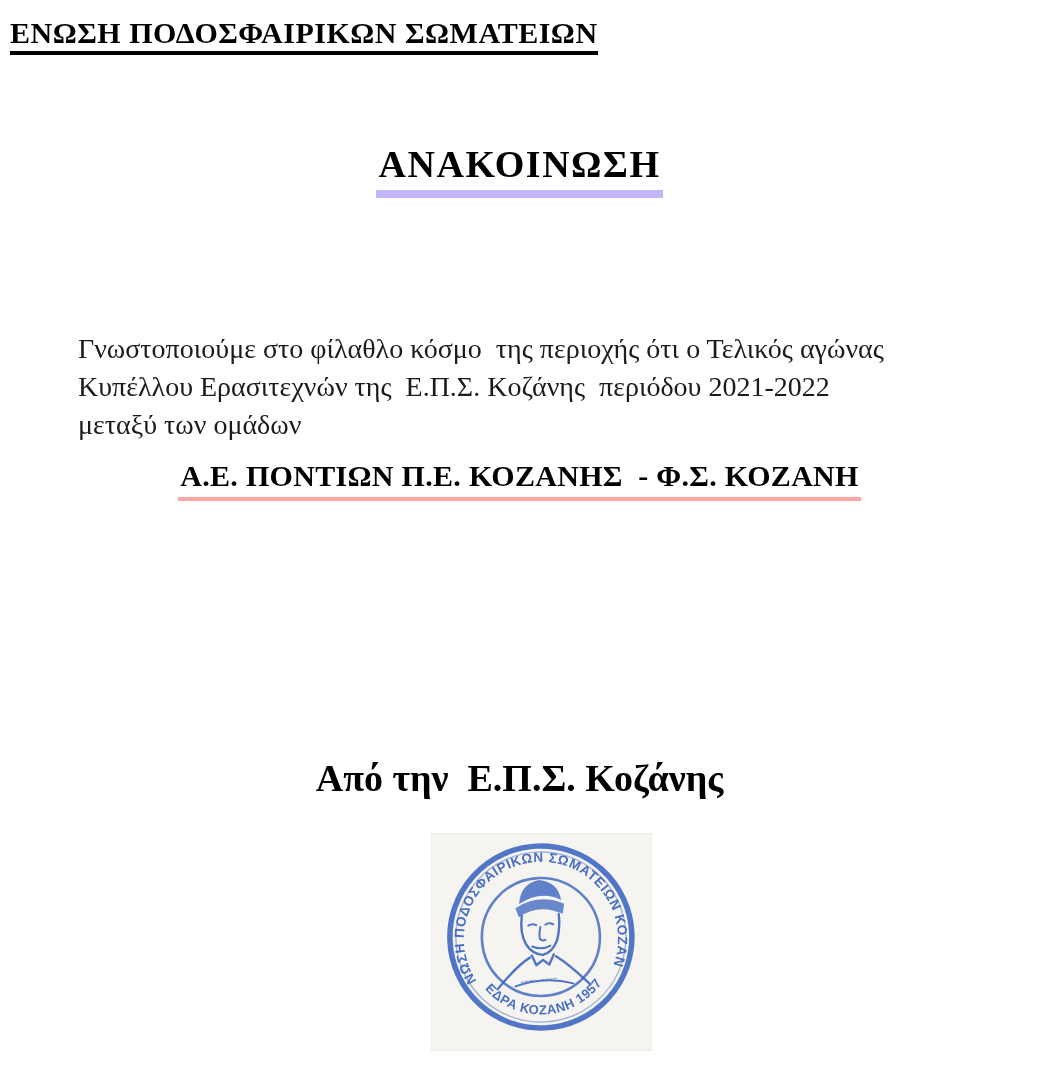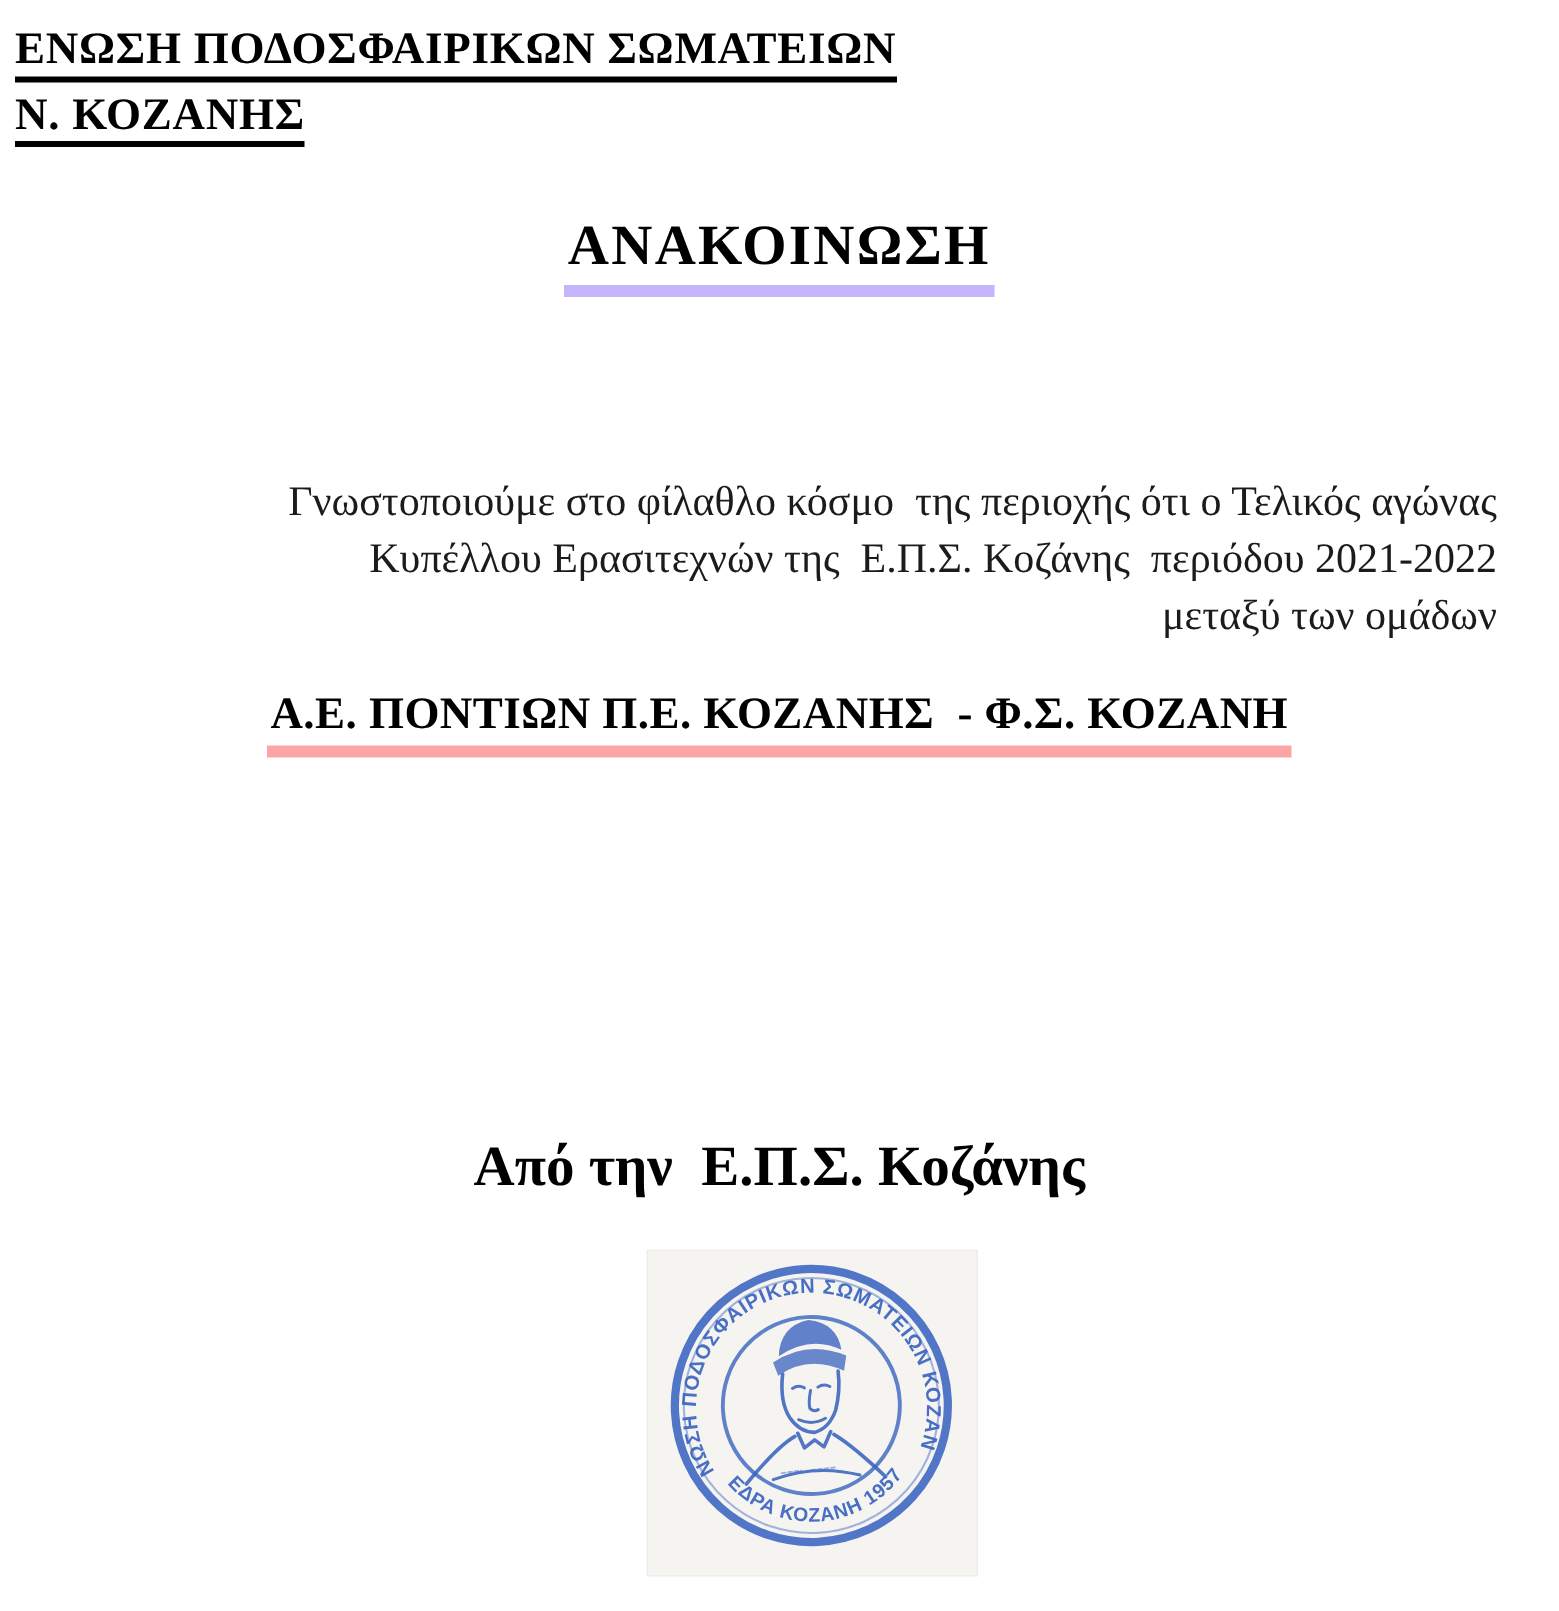--- a/index.html
+++ b/index.html
@@ -31,57 +31,56 @@
     letter-spacing:1.5px;line-height:1.1;
     border-bottom:8px solid #c4b5fd;
     padding:0 3px 4px 3px;
     white-space:pre;
   }
   .match-row{top:459px;}
   .match-text{
     display:inline-block;
     font-size:30px;font-weight:bold;color:#000;
     letter-spacing:0.3px;line-height:1.15;
-    border-bottom:8px solid #fca5a5;
+    border-bottom:4px solid #fca5a5;
     padding:0 2px 3px 2px;
     white-space:pre;
   }
   .signoff-row{top:757px;}
   .signoff-text{
     display:inline-block;
     font-size:38px;font-weight:bold;color:#000;
     line-height:1.15;white-space:pre;
   }
   
   .para{
     position:absolute;
     font-size:28px;line-height:38px;
     white-space:pre-wrap;
     color:#1b1b1b;
   }
-  .para1{left:78px;top:316px;width:920px;text-align:right;}
+  .para1{left:78px;top:330px;width:920px;}
   .para2{left:71px;top:541px;width:920px;}
   
   .stamp-block{
     position:absolute;left:431px;top:833px;
     width:221px;height:218px;
     background:#f6f4f0;
     box-shadow:inset 0 0 0 1px rgba(0,0,0,0.03);
     display:flex;align-items:center;justify-content:center;
   }
   .stamp-svg{display:block;}
 </style>
 </head>
 <body>
 
 <div class="page">
 
   <div class="doc-header">
     <span class="hline">ΕΝΩΣΗ ΠΟΔΟΣΦΑΙΡΙΚΩΝ ΣΩΜΑΤΕΙΩΝ</span><br>
-    <span class="hline hline2">Ν. ΚΟΖΑΝΗΣ</span>
   </div>
 
   <div class="center-row title-row">
     <span class="title-text">ΑΝΑΚΟΙΝΩΣΗ</span>
   </div>
 
   <div class="para para1">Γνωστοποιούμε στο φίλαθλο κόσμο  της περιοχής ότι ο Τελικός αγώνας
 Κυπέλλου Ερασιτεχνών της  Ε.Π.Σ. Κοζάνης  περιόδου 2021-2022
 μεταξύ των ομάδων</div>
 

